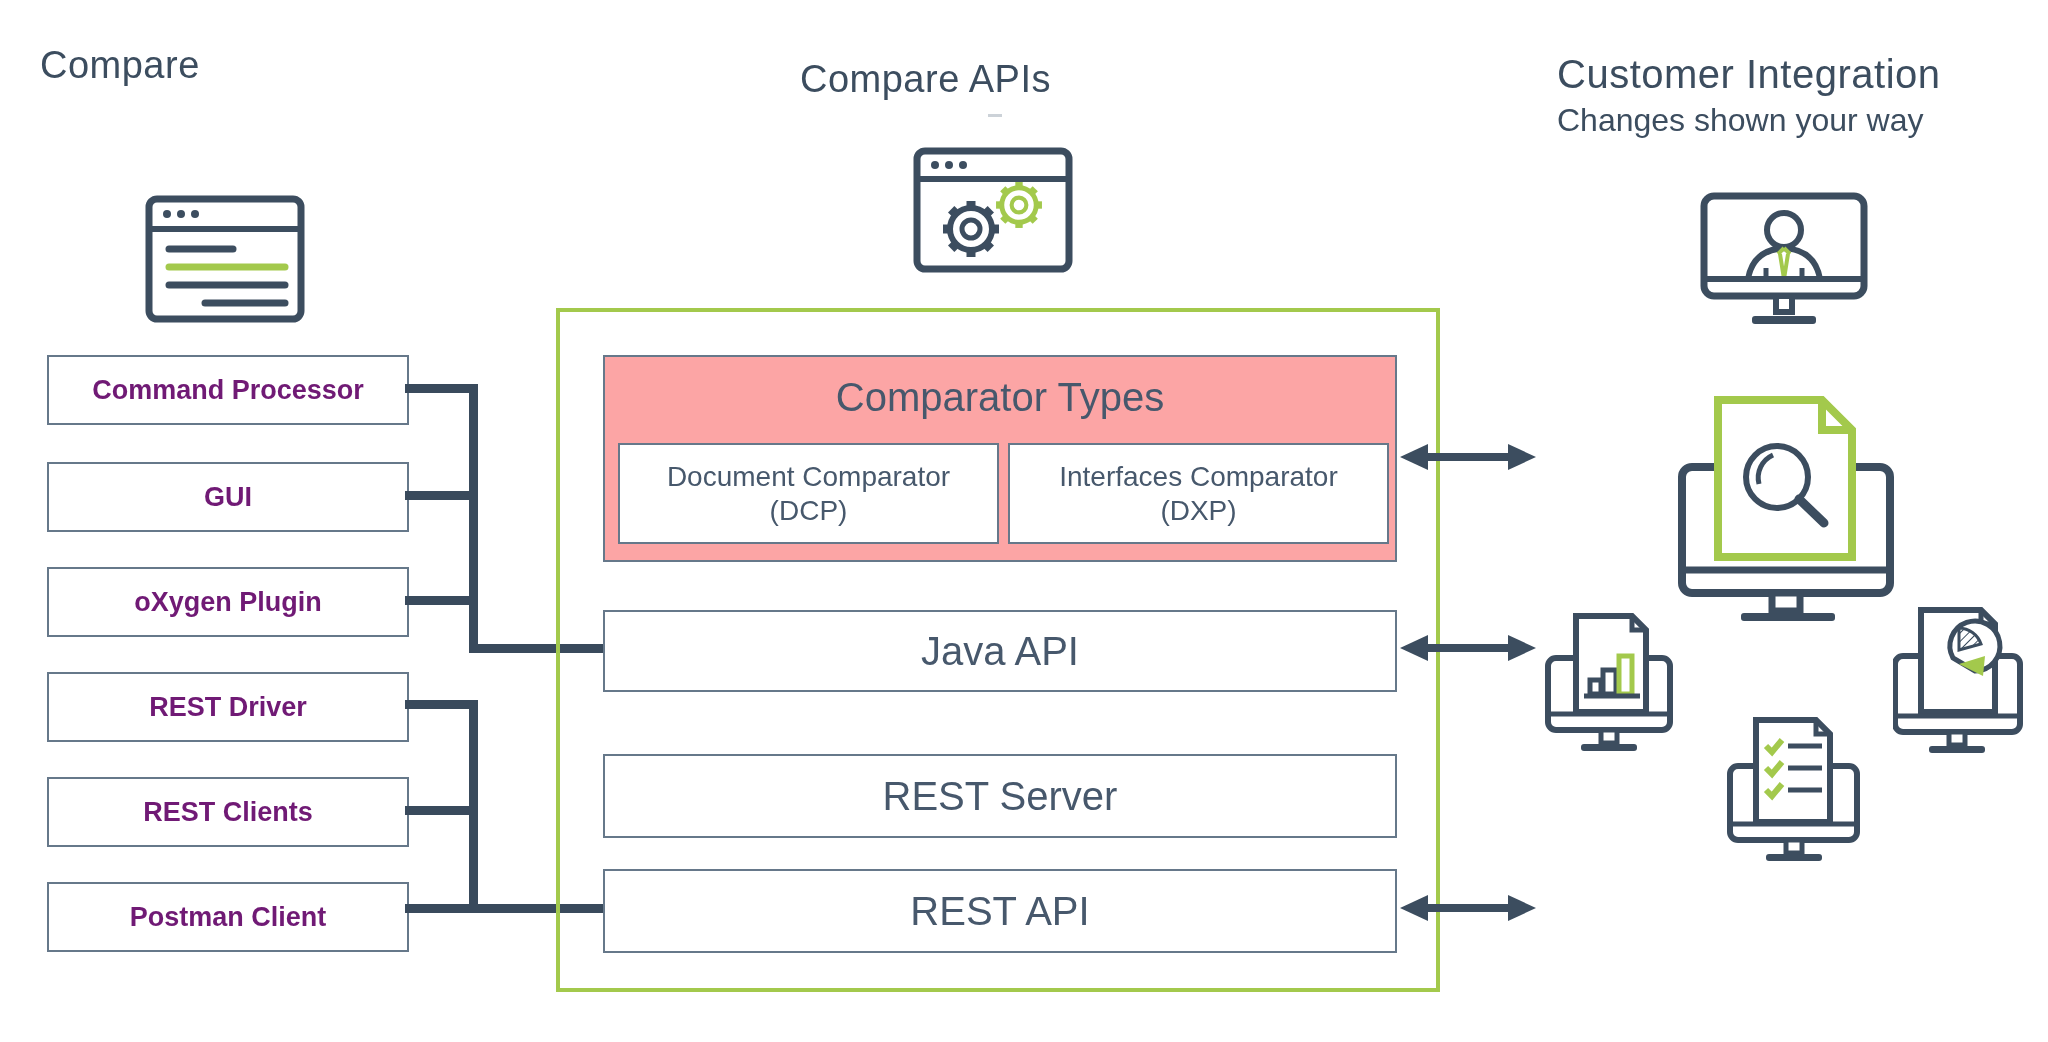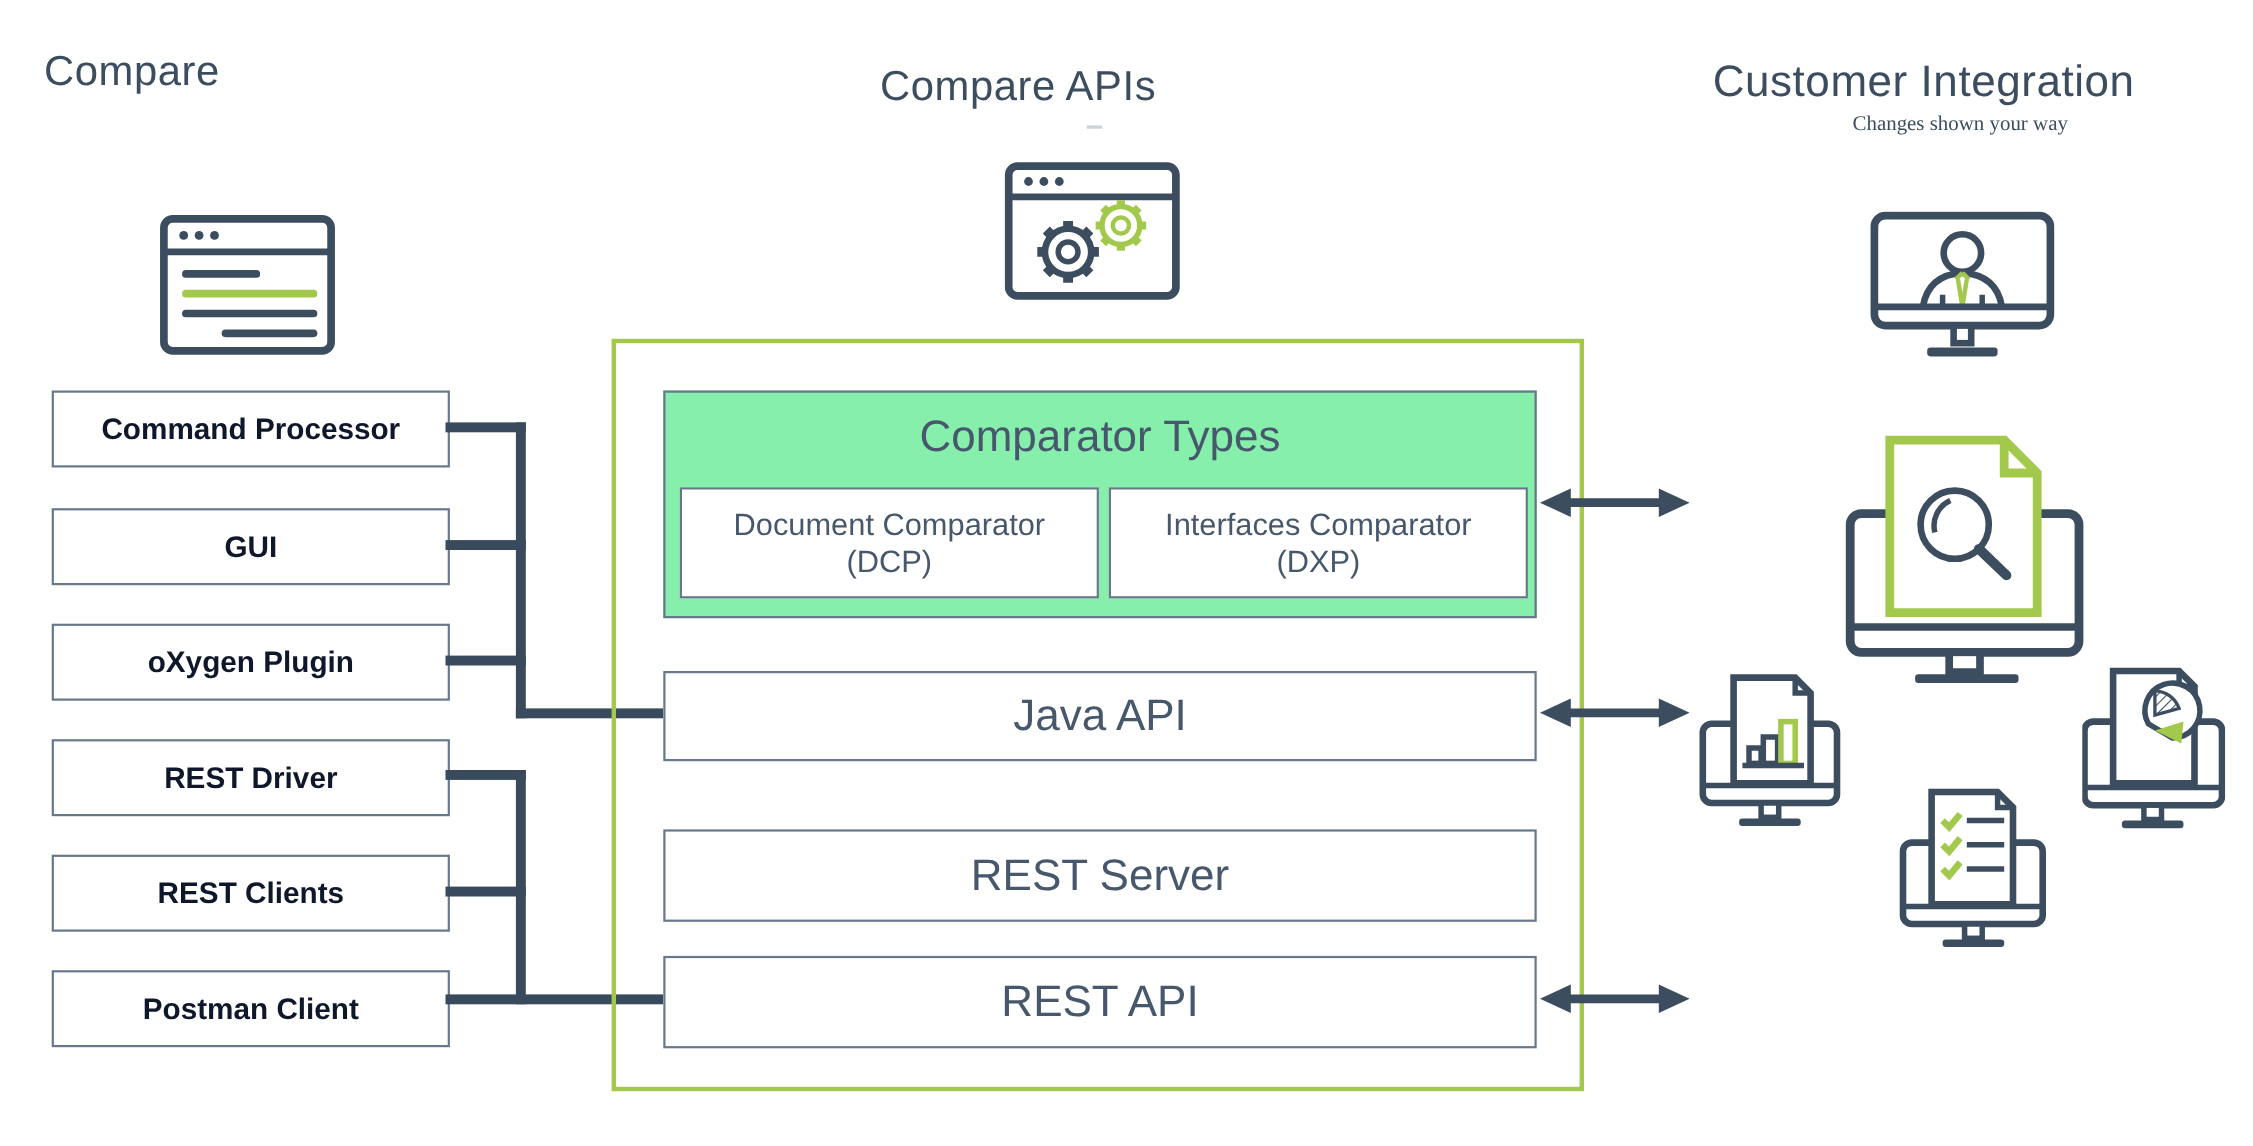--- a/index.html
+++ b/index.html
@@ -10,21 +10,21 @@
     --text:#47586c;
   }
   html,body{margin:0;padding:0;background:#fff;}
   .canvas{position:relative;width:2048px;height:1042px;background:#ffffff;
           font-family:"Liberation Sans", sans-serif;overflow:hidden;}
   .abs{position:absolute;}
   .col-title{position:absolute;text-align:left;color:var(--navy);font-weight:normal;
              letter-spacing:.5px;}
   .lbox{position:absolute;left:47px;width:358px;height:66px;border:2px solid var(--border);
         background:#fff;display:flex;align-items:center;justify-content:center;
-        font-size:27px;font-weight:bold;color:#0f172a;}
+        font-size:27px;font-weight:bold;color:#701a75;}
   .cbox{position:absolute;left:603px;width:790px;border:2px solid var(--border);background:#fff;
         display:flex;align-items:center;justify-content:center;font-size:40px;color:var(--text);}
   .subbox{position:absolute;width:377px;height:97px;border:2px solid var(--border);background:#fff;
           display:flex;flex-direction:column;align-items:center;justify-content:center;
           font-size:28px;color:var(--text);line-height:34px;text-align:left;}
   .ln{position:absolute;background:var(--line);}
   .green-frame{position:absolute;left:556px;top:308px;width:876px;height:676px;
                border:4px solid var(--green);background:transparent;}
   .sn{stroke:var(--navy);fill:none;}
   .sg{stroke:var(--green);fill:none;}
@@ -101,21 +101,21 @@
     <line x1="4" y1="32" x2="156" y2="32" class="sn" stroke-width="6"></line>
     <circle cx="22" cy="18" r="4" class="fn"></circle>
     <circle cx="36" cy="18" r="4" class="fn"></circle>
     <circle cx="50" cy="18" r="4" class="fn"></circle>
     <use href="#gear" transform="translate(106,58) scale(0.82)" style="color:var(--green)"></use>
     <use href="#gear" transform="translate(58,82)" style="color:var(--navy)"></use>
   </svg>
 
   <div class="green-frame"></div>
 
-  <div class="abs" style="left:603px;top:355px;width:790px;height:203px;border:2px solid var(--border);background:#86efac;">
+  <div class="abs" style="left:603px;top:355px;width:790px;height:203px;border:2px solid var(--border);background:#fca5a5;">
     <div class="abs" style="left:0;top:18px;width:100%;text-align:center;font-size:40px;color:var(--text);">Comparator Types</div>
   </div>
   <div class="subbox" style="left:618px;top:443px">
     <div>Document Comparator</div>
     <div>(DCP)</div>
   </div>
   <div class="subbox" style="left:1008px;top:443px">
     <div>Interfaces Comparator</div>
     <div>(DXP)</div>
   </div>
@@ -134,21 +134,21 @@
     <polygon points="2,20 30,7 30,33" class="fn"></polygon>
     <polygon points="138,20 110,7 110,33" class="fn"></polygon>
   </svg>
   <svg class="abs" style="left:1398px;top:888px" width="140" height="40" viewBox="0 0 140 40">
     <line x1="14" y1="20" x2="126" y2="20" class="sn" stroke-width="8"></line>
     <polygon points="2,20 30,7 30,33" class="fn"></polygon>
     <polygon points="138,20 110,7 110,33" class="fn"></polygon>
   </svg>
 
   <div class="col-title" style="left:1557px;top:52px;width:450px;font-size:40px;">Customer Integration</div>
-  <div class="abs" style="left:1557px;top:102px;width:450px;text-align:center;font-size:19px;color:var(--navy);font-family:Liberation Serif, serif;">Changes shown your way</div>
+  <div class="abs" style="left:1557px;top:102px;width:450px;font-size:32px;color:var(--navy);">Changes shown your way</div>
 
   <svg class="abs" style="left:1700px;top:192px" width="168" height="136" viewBox="0 0 168 136">
     <rect x="4" y="4" width="160" height="100" rx="10" class="sn fw" stroke-width="7"></rect>
     <circle cx="84" cy="38" r="17" class="sn fw" stroke-width="6"></circle>
     <path d="M48,87 q5,-29 36,-31 q31,2 36,31" class="sn" stroke-width="6"></path>
     <line x1="66" y1="76" x2="66" y2="87" class="sn" stroke-width="5"></line>
     <line x1="102" y1="76" x2="102" y2="87" class="sn" stroke-width="5"></line>
     <path d="M84,56 l-6,6 M84,56 l6,6 M80,62 l4,25 M88,62 l-4,25" class="sg" stroke-width="4"></path>
     <line x1="4" y1="87" x2="164" y2="87" class="sn" stroke-width="6"></line>
     <rect x="76" y="104" width="16" height="16" class="sn fw" stroke-width="6"></rect>

